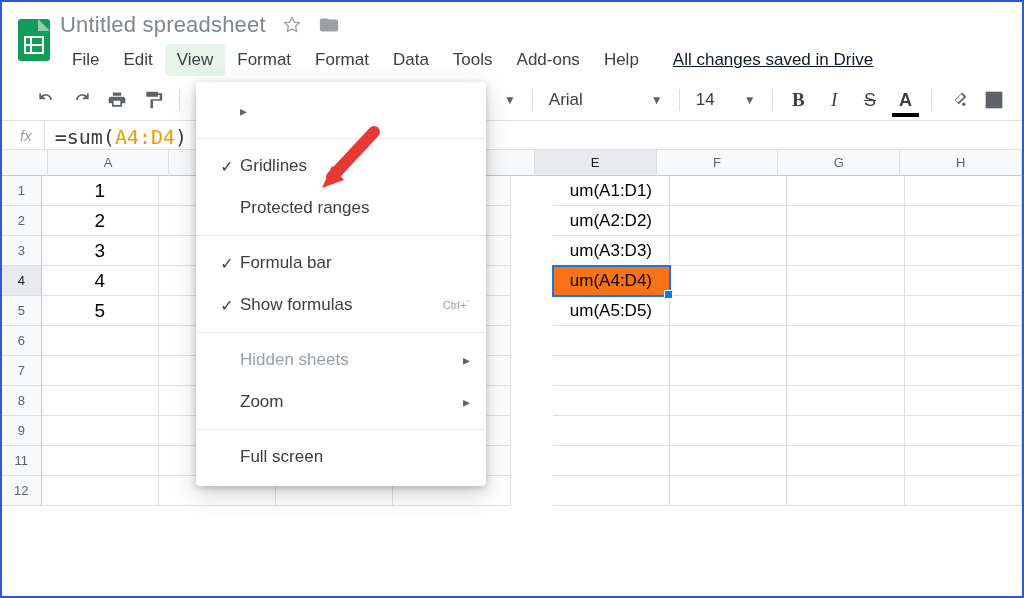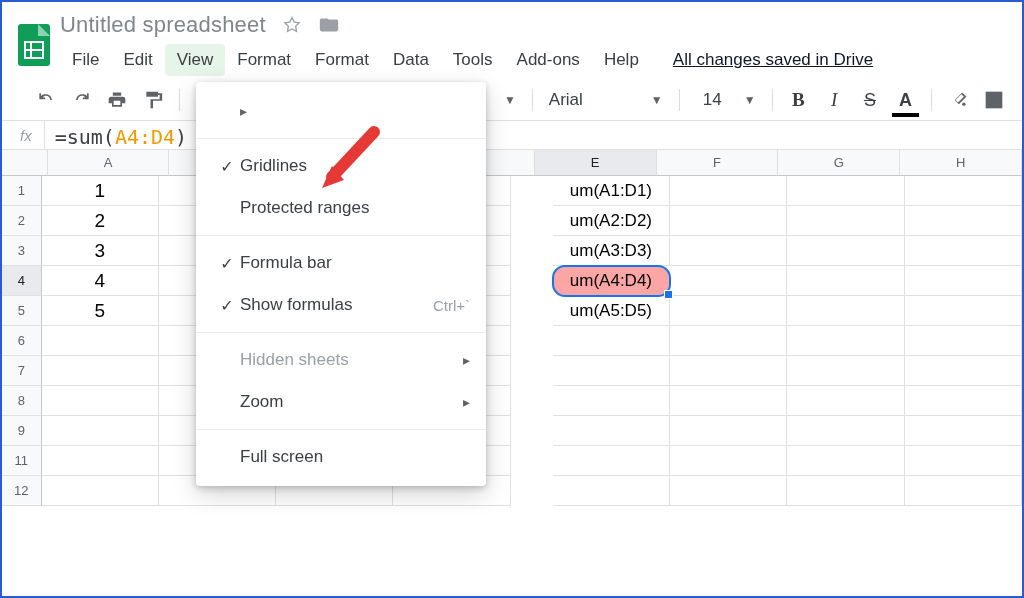--- a/index.html
+++ b/index.html
@@ -1,39 +1,39 @@
 <!DOCTYPE html>
 <html><head>
 <meta charset="utf-8">
 <style>
   html,body{margin:0;padding:0;font-family:Arial,Helvetica,sans-serif;background:#fff;color:#202124;}
   .app{width:1024px;height:598px;position:relative;border:2px solid #2a5bd7;box-sizing:border-box;overflow:hidden;}
   
-  .header{display:flex;align-items:flex-end;padding:10px 12px 0 12px;}
+  .header{display:flex;align-items:center;padding:10px 12px 0 12px;}
   .logo{width:40px;height:52px;display:flex;align-items:flex-start;justify-content:center;padding-top:2px;}
   .logo svg{width:32px;height:42px;}
   .title-area{flex:1;padding-left:6px;}
   .doc-title-row{display:flex;align-items:center;gap:16px;}
   .doc-title{font-size:22px;color:#80868b;letter-spacing:0.2px;}
   .star-icon,.folder-icon{color:#9aa0a6;display:inline-flex;}
   .star-icon svg,.folder-icon svg{width:20px;height:20px;}
   .folder-icon svg{width:22px;height:22px;fill:#9aa0a6;}
   .menubar{display:flex;gap:0;padding-top:6px;font-size:17px;color:#3c4043;}
   .menubar .menu-item{padding:6px 12px;border-radius:4px;cursor:pointer;}
   .menubar .menu-item.active{background:#e6f4ea;color:#3c4043;}
   .save-status{color:#0f172a;text-decoration:underline;margin-left:22px;padding:6px 0;}
   
   .toolbar{display:flex;align-items:center;gap:8px;padding:10px 14px 6px 30px;border-bottom:1px solid #e0e0e0;font-size:16px;color:#5f6368;}
   .tool-btn{display:inline-flex;align-items:center;justify-content:center;width:28px;height:28px;border-radius:3px;cursor:pointer;}
   .tool-btn svg{width:20px;height:20px;fill:#5f6368;}
   .tool-sep{width:1px;height:22px;background:#dadce0;margin:0 4px;}
   .tool-dd{display:flex;align-items:center;gap:4px;padding:2px 4px;cursor:pointer;}
   .tool-dd .caret{font-size:12px;color:#5f6368;}
   .font-name{color:#3c4043;font-size:17px;min-width:54px;}
-  .font-size{color:#3c4043;font-size:17px;min-width:26px;text-align:right;}
+  .font-size{color:#3c4043;font-size:17px;min-width:26px;text-align:left;}
   .bold{font-weight:700;font-family:Georgia,serif;font-size:19px;color:#3c4043;}
   .italic{font-style:italic;font-family:Georgia,serif;font-size:19px;color:#3c4043;}
   .strike{text-decoration:line-through;font-size:18px;color:#3c4043;}
   .text-color{position:relative;font-size:18px;color:#3c4043;font-weight:600;}
   .text-color .bar{position:absolute;left:0;right:0;bottom:-3px;height:4px;background:#000;}
   .fill-color{display:inline-flex;align-items:center;}
   .borders{display:inline-flex;align-items:center;}
   .borders svg{width:20px;height:20px;}
   
   .formula-bar{display:flex;align-items:flex-end;height:28px;border-bottom:1px solid #e0e0e0;padding:0 6px;}
@@ -46,30 +46,30 @@
   .col-headers{display:flex;height:26px;}
   .corner{width:48px;border-right:1px solid #e0e0e0;border-bottom:1px solid #c7c7c7;background:#f8f9fa;}
   .ch{width:130px;text-align:center;font-size:13px;color:#5f6368;border-right:1px solid #e0e0e0;border-bottom:1px solid #c7c7c7;background:#f8f9fa;line-height:26px;}
   .rows{}
   .row{display:flex;height:30px;}
   .rh{width:48px;text-align:center;font-size:13px;color:#5f6368;border-right:1px solid #c7c7c7;border-bottom:1px solid #e0e0e0;background:#f8f9fa;line-height:30px;}
   .cell{width:130px;border-right:1px solid #e0e0e0;border-bottom:1px solid #e0e0e0;padding:0 6px;font-size:19px;line-height:30px;text-align:center;font-family:Arial;color:#000;}
   .cell.wide{text-align:center;font-size:17px;margin-left:42px;}
   .row.sel .rh{background:#e8eaed;color:#202124;}
   .col-headers .ch.sel{background:#e8eaed;color:#202124;}
-  .cell.selected{outline:2px solid #1a73e8;outline-offset:-1px;position:relative;z-index:2;background:#fca5a5;border-radius:12px;}
+  .cell.selected{outline:2px solid #1a73e8;outline-offset:-1px;position:relative;z-index:2;background:#f97316;}
   .cell.selected::after{content:"";position:absolute;right:-4px;bottom:-4px;width:7px;height:7px;background:#1a73e8;border:1px solid #fff;}
   
   .dropdown{position:absolute;left:194px;top:80px;width:290px;background:#fff;border-radius:4px;box-shadow:0 2px 6px rgba(0,0,0,0.2),0 8px 24px rgba(0,0,0,0.18);padding:8px 0;z-index:50;}
   .dd-item{display:flex;align-items:center;height:42px;padding:0 16px 0 18px;font-size:17px;color:#3c4043;cursor:pointer;}
   .dd-item.disabled{color:#9aa0a6;}
   .dd-check{width:26px;display:inline-flex;justify-content:center;color:#3c4043;font-size:16px;}
   .dd-label{flex:1;}
   .dd-arrow{color:#5f6368;font-size:14px;}
-  .dd-shortcut{color:#9aa0a6;font-size:15px;}
+  .dd-shortcut{color:#9aa0a6;font-size:11px;}
   .dd-sep{height:1px;background:#e8eaed;margin:6px 0;}
   
   .arrow-callout{position:absolute;left:310px;top:120px;z-index:60;pointer-events:none;}
   .arrow-callout svg{width:80px;height:80px;}
 </style>
 </head>
 <body>
 
 <div class="app">
 

